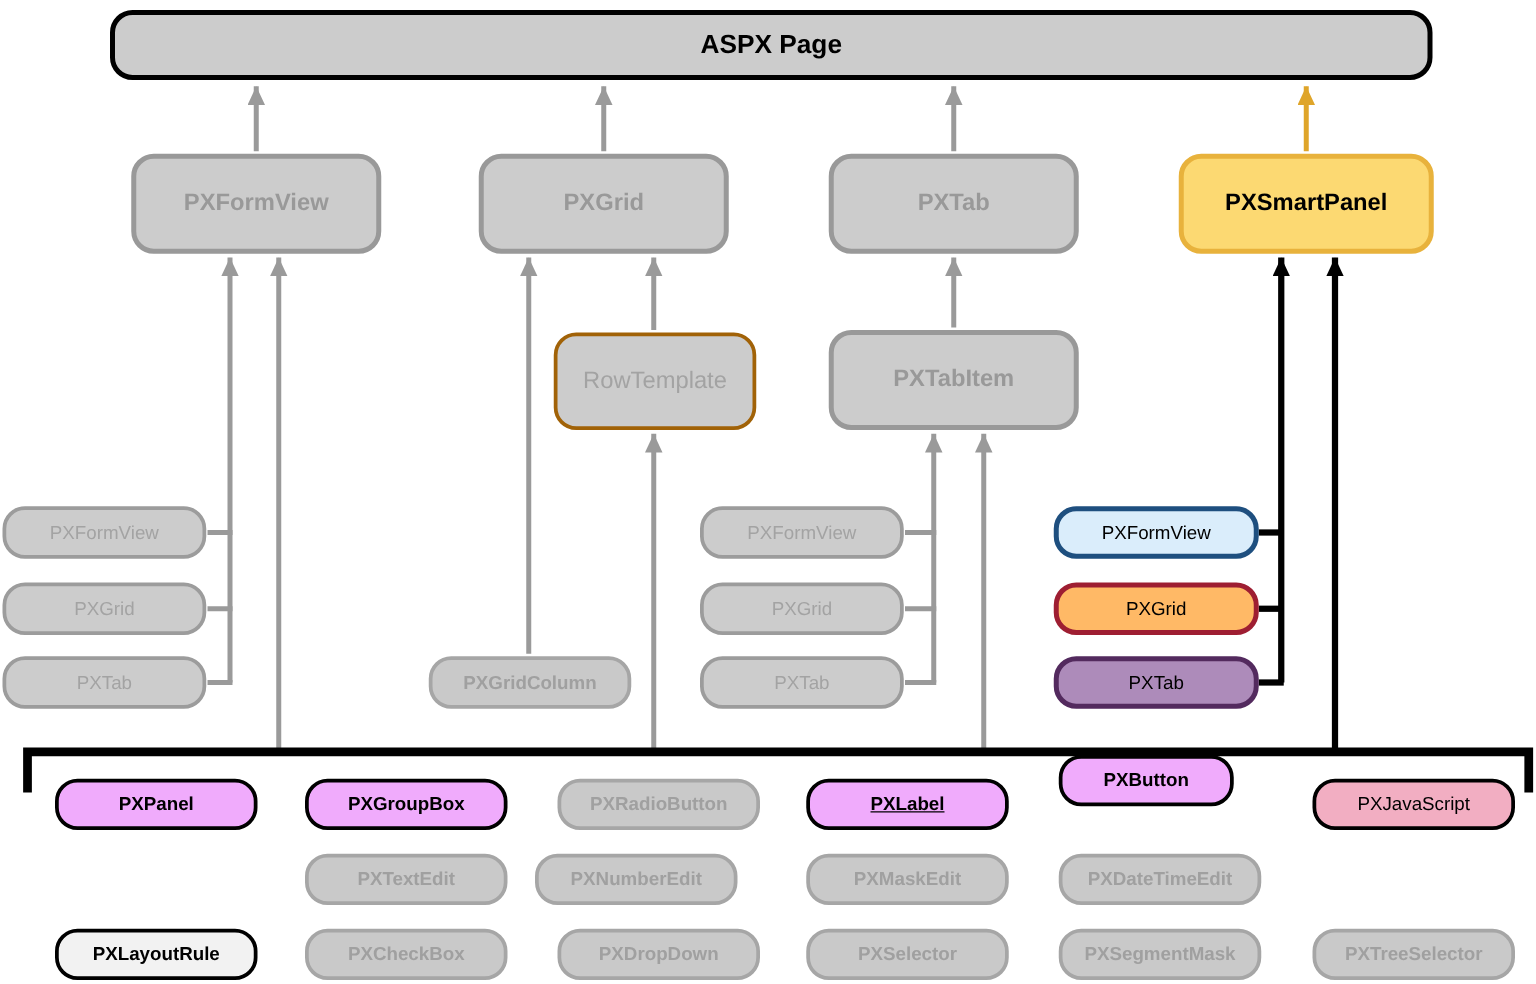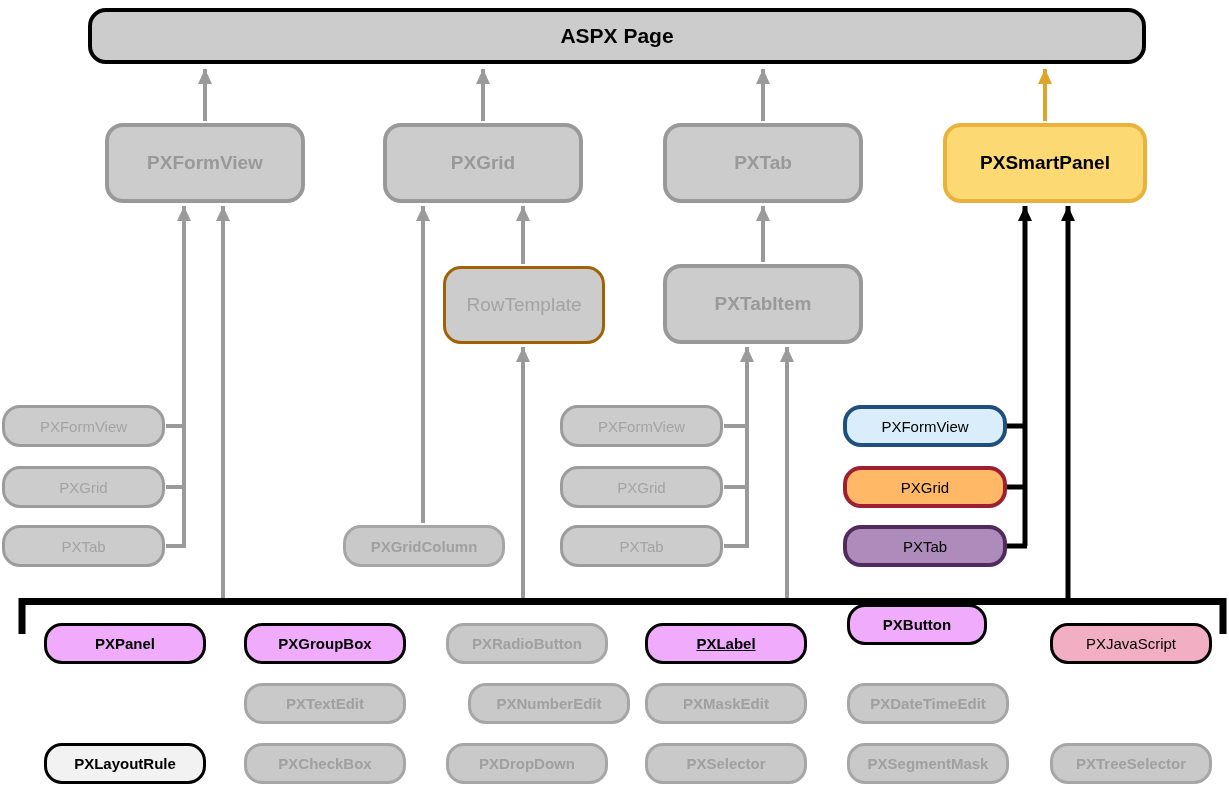--- a/index.html
+++ b/index.html
@@ -114,21 +114,21 @@
   <div class="node purple" style="left:843px;top:525px;width:164px;height:42px;">PXTab</div>
 
   <div class="node mint" style="left:44px;top:623px;width:162px;height:41px;">PXPanel</div>
   <div class="node mint" style="left:244px;top:623px;width:162px;height:41px;">PXGroupBox</div>
   <div class="node gray-small-b" style="left:446px;top:623px;width:162px;height:41px;">PXRadioButton</div>
   <div class="node mint" style="left:645px;top:623px;width:162px;height:41px;text-decoration:underline;">PXLabel</div>
   <div class="node mint" style="left:847px;top:604px;width:140px;height:41px;">PXButton</div>
   <div class="node pink" style="left:1050px;top:623px;width:162px;height:41px;">PXJavaScript</div>
 
   <div class="node gray-small-b" style="left:244px;top:683px;width:162px;height:41px;">PXTextEdit</div>
-  <div class="node gray-small-b" style="left:468px;top:683px;width:162px;height:41px;">PXNumberEdit</div>
+  <div class="node gray-small-b" style="left:428px;top:683px;width:162px;height:41px;">PXNumberEdit</div>
   <div class="node gray-small-b" style="left:645px;top:683px;width:162px;height:41px;">PXMaskEdit</div>
   <div class="node gray-small-b" style="left:847px;top:683px;width:162px;height:41px;">PXDateTimeEdit</div>
 
   <div class="node light" style="left:44px;top:743px;width:162px;height:41px;">PXLayoutRule</div>
   <div class="node gray-small-b" style="left:244px;top:743px;width:162px;height:41px;">PXCheckBox</div>
   <div class="node gray-small-b" style="left:446px;top:743px;width:162px;height:41px;">PXDropDown</div>
   <div class="node gray-small-b" style="left:645px;top:743px;width:162px;height:41px;">PXSelector</div>
   <div class="node gray-small-b" style="left:847px;top:743px;width:162px;height:41px;">PXSegmentMask</div>
   <div class="node gray-small-b" style="left:1050px;top:743px;width:162px;height:41px;text-align:center;">PXTreeSelector</div>
 

